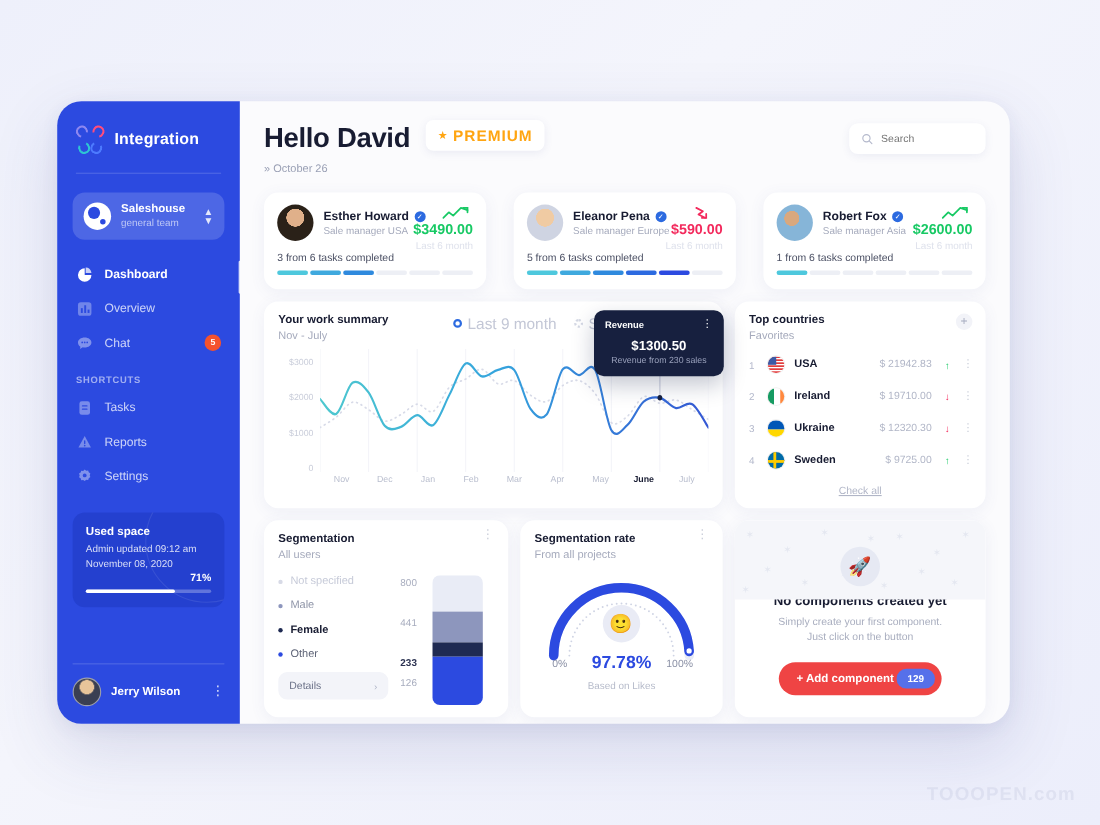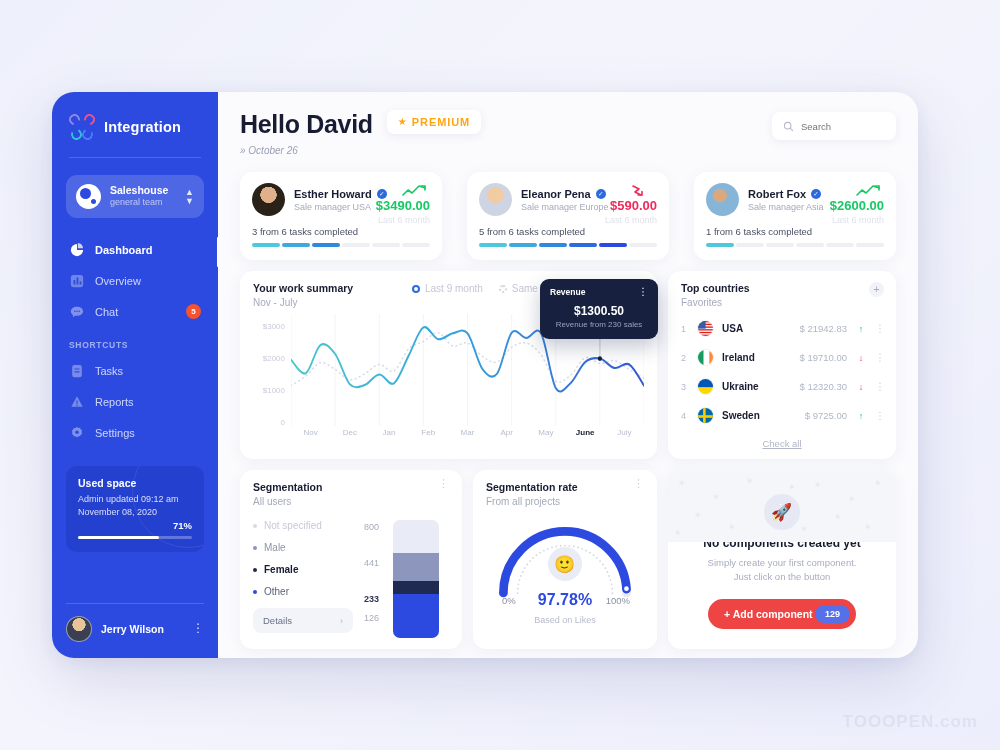--- a/index.html
+++ b/index.html
@@ -119,22 +119,22 @@
   .main { flex:1; padding: 20px 22px 0 22px; position: relative; overflow: hidden; }
 
   .topbar { display:flex; align-items:flex-start; }
   .hello { font-size: 25px; font-weight: bold; color:#181c32; letter-spacing:-.3px; line-height:1; }
   .premium {
     display:inline-flex; align-items:center; gap:5px; background:#fff; border-radius:7px;
     padding: 6px 11px; margin-left: 14px; box-shadow: 0 2px 8px rgba(80,90,160,.10);
     position: relative; top: -3px;
   }
   .premium .star { color:#ffa511; font-size:10px; }
-  .premium .ptxt { color:#ffa511; font-size:11px; font-weight:bold; letter-spacing:.9px; }
-  .subdate { color:#9aa0b5; font-size:10px; margin-top:8px;font-style:italic; }
+  .premium .ptxt { color:#ffa511; font-size:14px; font-weight:bold; letter-spacing:.9px; }
+  .subdate { color:#9aa0b5; font-size:10px; margin-top:8px; }
   .search {
     margin-left:auto; width:124px; height:28px; background:#fff; border-radius:8px;
     display:flex; align-items:center; gap:7px; padding: 0 11px;
     box-shadow: 0 2px 8px rgba(80,90,160,.09);
   }
   .search .sicon { color:#b4b9cc; font-size:11px; display:flex; }
   .search input {
     border:none; outline:none; font-size:9.5px; color:#aeb3c5; width:100%;
     font-family:"Liberation Sans", sans-serif; background:transparent;
   }
@@ -161,21 +161,21 @@
   .pc-last { position:absolute; right:12px; top:43px; font-size:9px; color:#dfe2ec; }
   .pc-tasks { font-size:9.5px; color:#4a4f63; margin-top:10px; }
   .pbar { display:flex; gap:2px; margin-top:6px; height:4px; }
   .pbar i { flex:1; border-radius:2px; background:#edeff5; display:block; }
 
   .row2 { display:flex; gap:11px; margin-top:11px; }
   .chart-card { flex:1; padding: 11px 13px 8px 13px; position:relative; }
   .cc-title { font-size:10.5px; font-weight:bold; color:#181c32; }
   .cc-sub { font-size:10px; color:#a5aabc; margin-top:3px; }
   .legend { position:absolute; left:172px; top:12px; display:flex; gap:16px; align-items:center; }
-  .lg { display:flex; align-items:center; gap:5px; font-size:10px; color:#c3c7d6; }
+  .lg { display:flex; align-items:center; gap:5px; font-size:14px; color:#c3c7d6; }
   .lg-dot1 { width:8px;height:8px;border-radius:50%;border:2px solid #2c6ae0; }
   .lg-dot2 { width:8px;height:8px;border-radius:50%;border:2px dotted #d4d8e4; }
   .help-btn {
     position:absolute; right:12px; top:11px; width:14px;height:14px;border-radius:50%;
     background:#f2f3f8; color:#b0b5c7; font-size:8px; display:flex;align-items:center;justify-content:center;
     cursor:pointer;
   }
   .tooltip {
     position:absolute; left:300px; top:8px; width:118px; background:#17203f; border-radius:9px;
     padding: 8px 10px 10px 10px; z-index:5; box-shadow:0 8px 20px rgba(20,30,70,.25);

